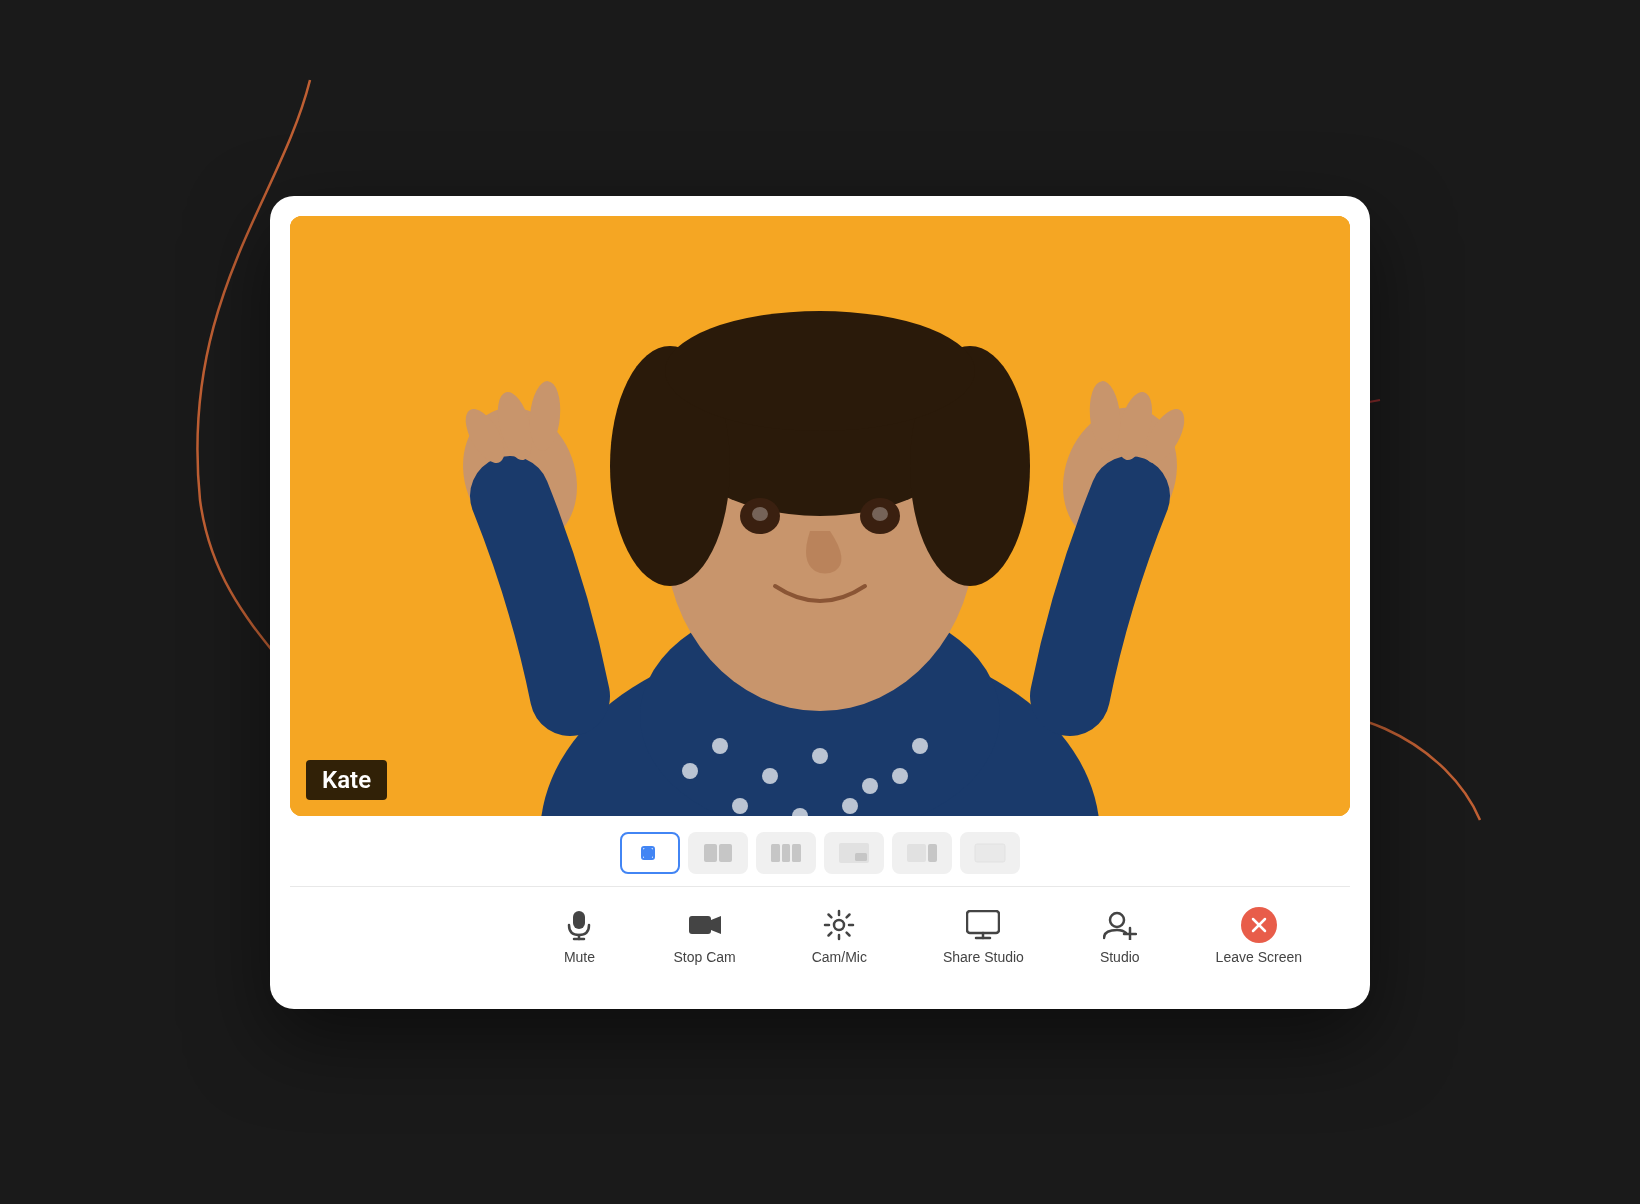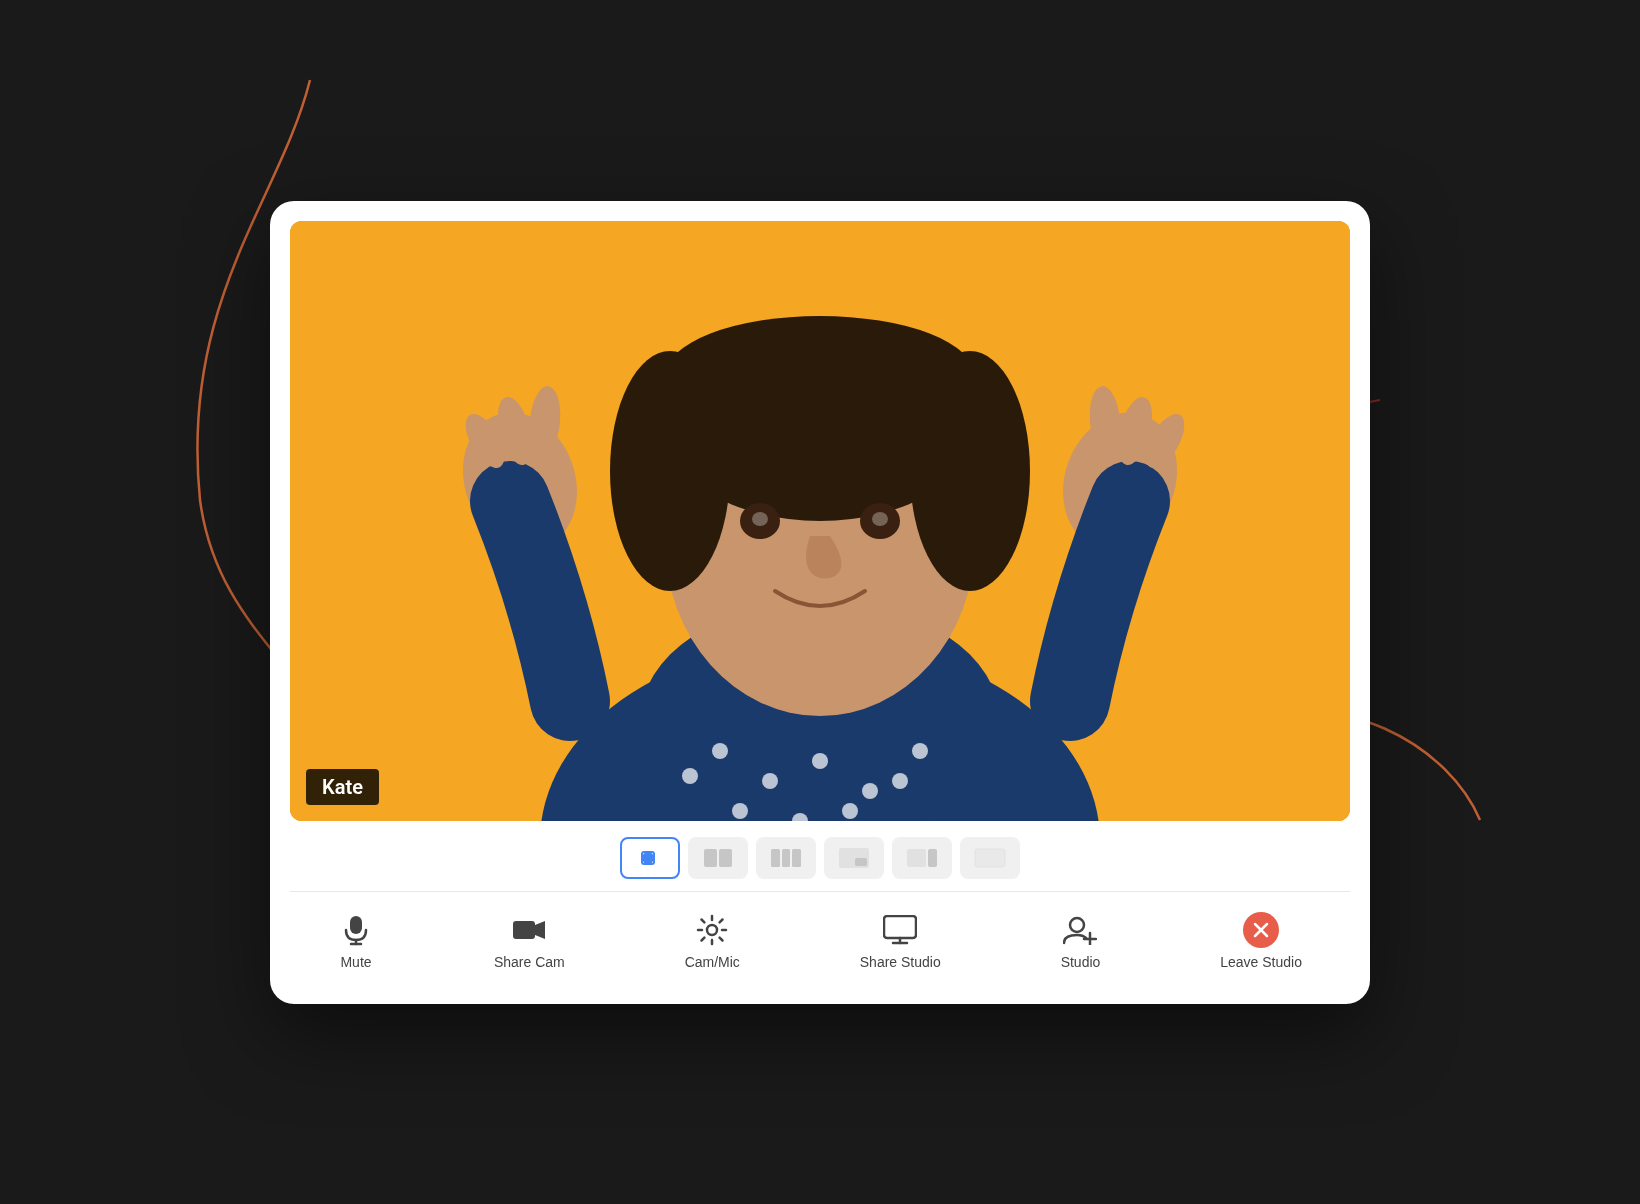--- a/index.html
+++ b/index.html
@@ -68,21 +68,21 @@
 
     
     .name-label {
       position: absolute;
       bottom: 16px;
       left: 16px;
       background: rgba(0,0,0,0.8);
       color: white;
       padding: 6px 16px;
       border-radius: 4px;
-      font-size: 20px;
+      font-size: 24px;
       font-weight: 600;
       z-index: 10;
     }
 
     
     .layout-selector {
       display: flex;
       align-items: center;
       justify-content: center;
       gap: 8px;
@@ -112,24 +112,24 @@
 
     .layout-btn.active svg {
       opacity: 1;
     }
 
     
     .controls-bar {
       background: #ffffff;
       border-top: 1px solid #e8e8e8;
       border-radius: 0 0 24px 24px;
-      padding: 16px 40px 30px;
-      display: flex;
-      align-items: center;
-      justify-content: space-between;
+      padding: 16px 40px 40px;
+      display: flex;
+      align-items: center;
+      justify-content: flex-end;
       gap: 60px;
     }
 
     .control-btn {
       display: flex;
       flex-direction: column;
       align-items: center;
       gap: 6px;
       cursor: pointer;
       background: none;
@@ -302,21 +302,21 @@
       <span class="control-label">Mute</span>
     </button>
 
     <button class="control-btn">
       <div class="control-icon">
         <svg width="34" height="26" viewBox="0 0 34 26" fill="none" xmlns="http://www.w3.org/2000/svg">
           <rect x="1" y="4" width="22" height="18" rx="3" fill="#444"></rect>
           <polygon points="23,8 33,4 33,22 23,18" fill="#444"></polygon>
         </svg>
       </div>
-      <span class="control-label">Share Cam</span>
+      <span class="control-label">Stop Cam</span>
     </button>
 
     <button class="control-btn">
       <div class="control-icon">
         <svg width="32" height="32" viewBox="0 0 32 32" fill="none" xmlns="http://www.w3.org/2000/svg">
           <circle cx="16" cy="16" r="5" fill="none" stroke="#444" stroke-width="2.5"></circle>
           <path d="M16 2 L16 6 M16 26 L16 30 M2 16 L6 16 M26 16 L30 16 M5.5 5.5 L8.4 8.4 M23.6 23.6 L26.5 26.5 M5.5 26.5 L8.4 23.6 M23.6 8.4 L26.5 5.5" stroke="#444" stroke-width="2.5" stroke-linecap="round"></path>
           <path d="M16 6 L17.5 2.8 L18.5 6.2" fill="none"></path>
         </svg>
       </div>
@@ -346,17 +346,17 @@
       <span class="control-label">Studio</span>
     </button>
 
     <button class="control-btn">
       <div class="leave-studio-icon">
         <svg width="18" height="18" viewBox="0 0 18 18" fill="none" xmlns="http://www.w3.org/2000/svg">
           <line x1="3" y1="3" x2="15" y2="15" stroke="white" stroke-width="2.5" stroke-linecap="round"></line>
           <line x1="15" y1="3" x2="3" y2="15" stroke="white" stroke-width="2.5" stroke-linecap="round"></line>
         </svg>
       </div>
-      <span class="control-label">Leave Studio</span>
+      <span class="control-label">Leave Screen</span>
     </button>
 
   </div>
 </div>
 
 </body></html>

